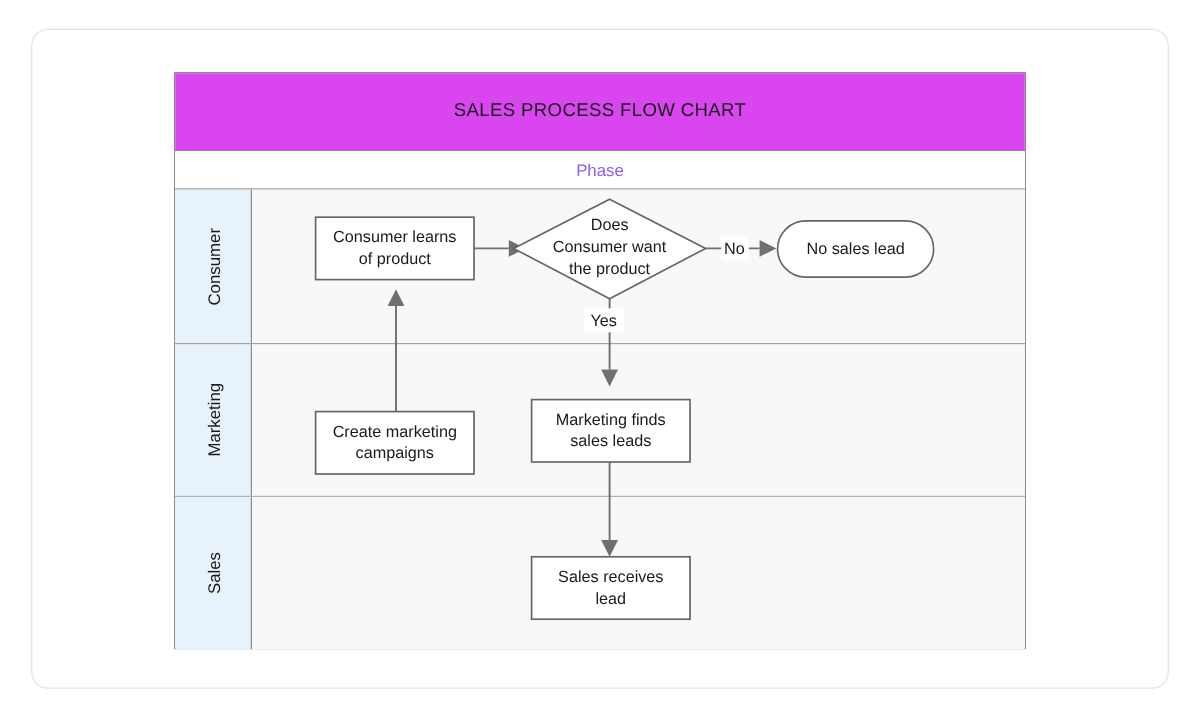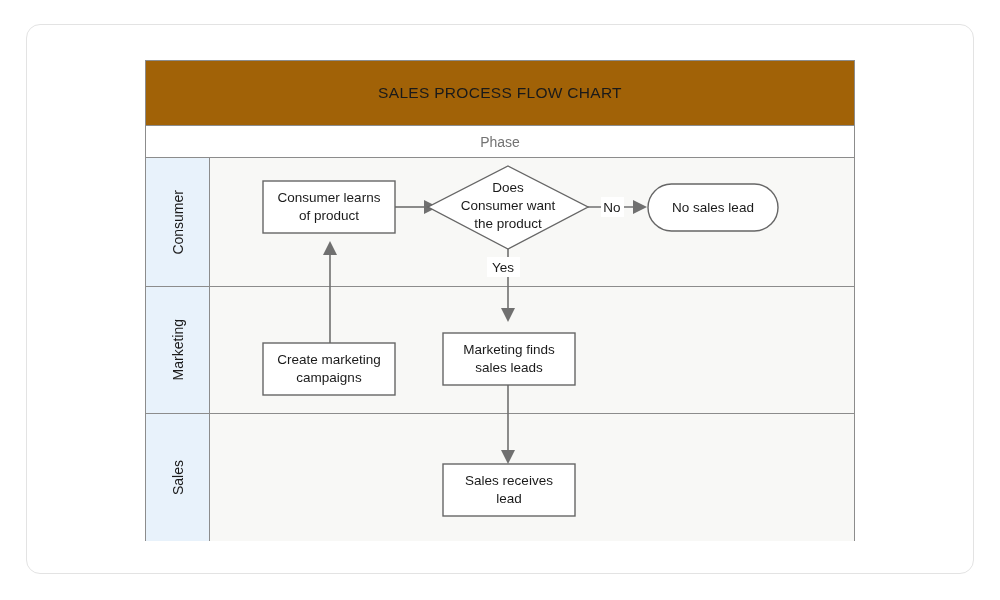--- a/index.html
+++ b/index.html
@@ -37,21 +37,21 @@
     box-sizing: border-box;
     border: 1px solid #8c8c8c;
   }
 
   .row-title {
     position: absolute;
     left: 0;
     top: 0;
     width: 100%;
     height: 65px;
-    background: #a16207;
+    background: #d946ef;
     border-bottom: 1px solid #8c8c8c;
     box-sizing: border-box;
     display: flex;
     align-items: center;
     justify-content: center;
   }
   .row-title .t {
     font-size: 15.5px;
     color: #1a1a1a;
     letter-spacing: .3px;
@@ -65,21 +65,21 @@
     height: 32px;
     background: #ffffff;
     border-bottom: 1px solid #8c8c8c;
     box-sizing: border-box;
     display: flex;
     align-items: center;
     justify-content: center;
   }
   .row-phase .t {
     font-size: 14px;
-    color: #737373;
+    color: #8b5cf6;
   }
 
   
   .lane {
     position: absolute;
     left: 0;
     width: 100%;
     box-sizing: border-box;
   }
   #lane-consumer  { top: 97px;  height: 128px; }

